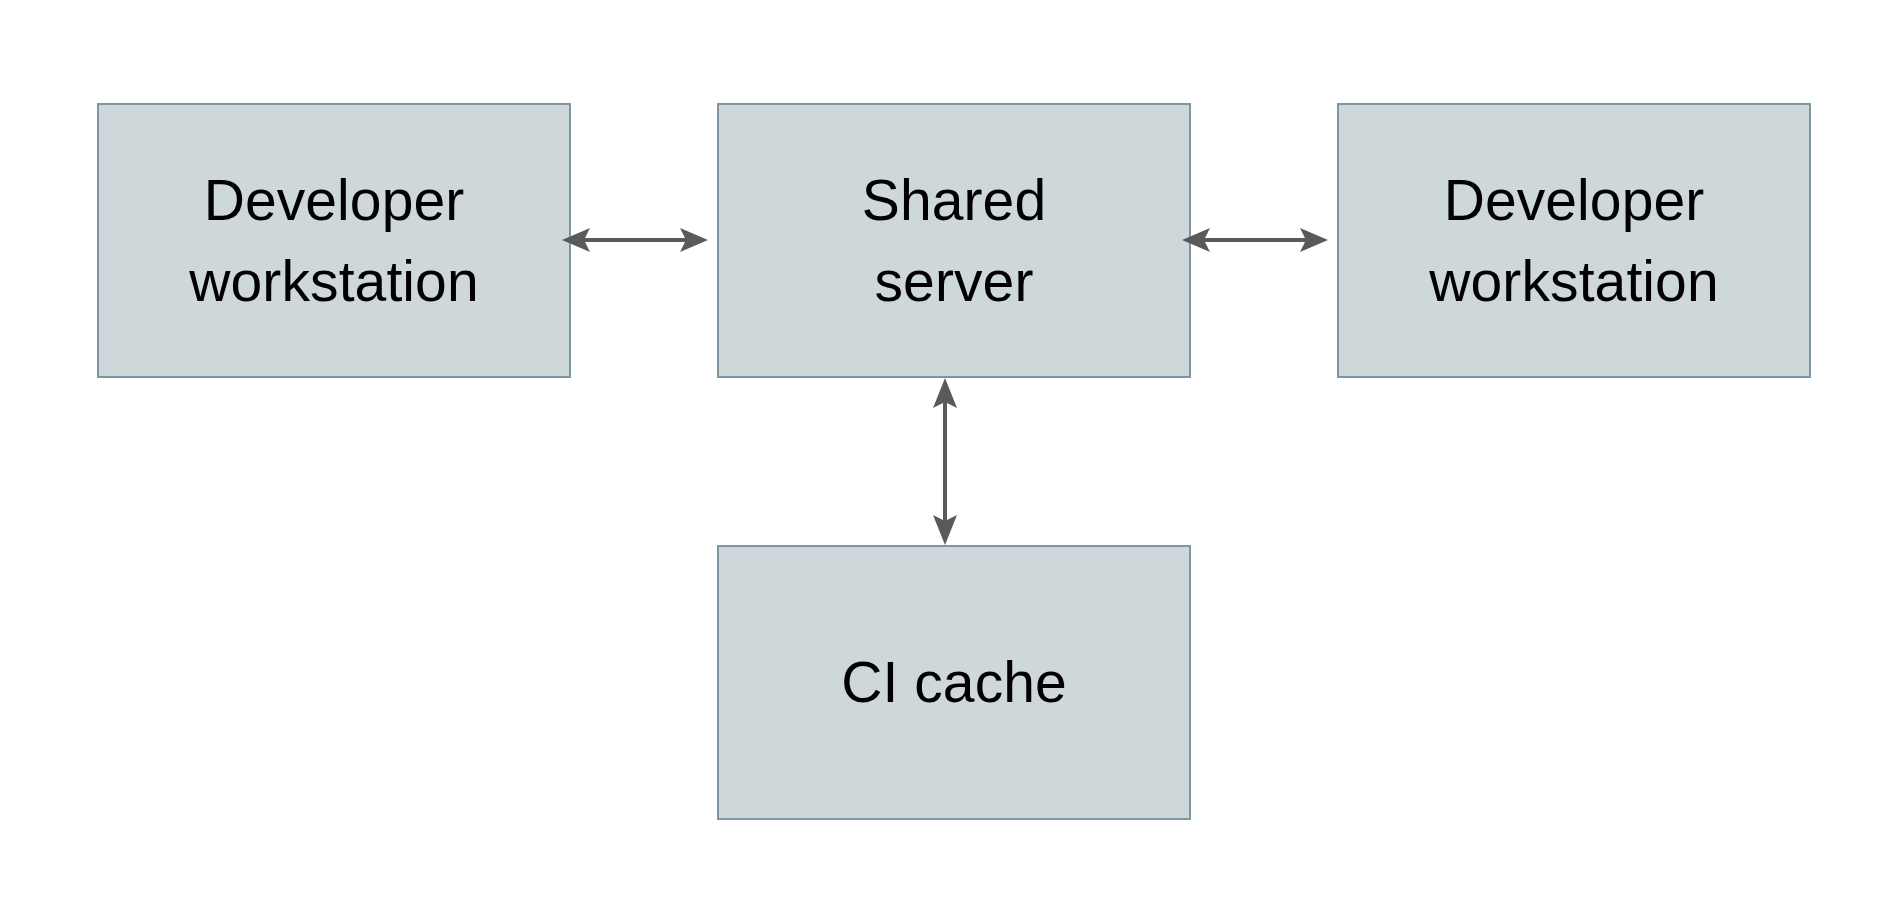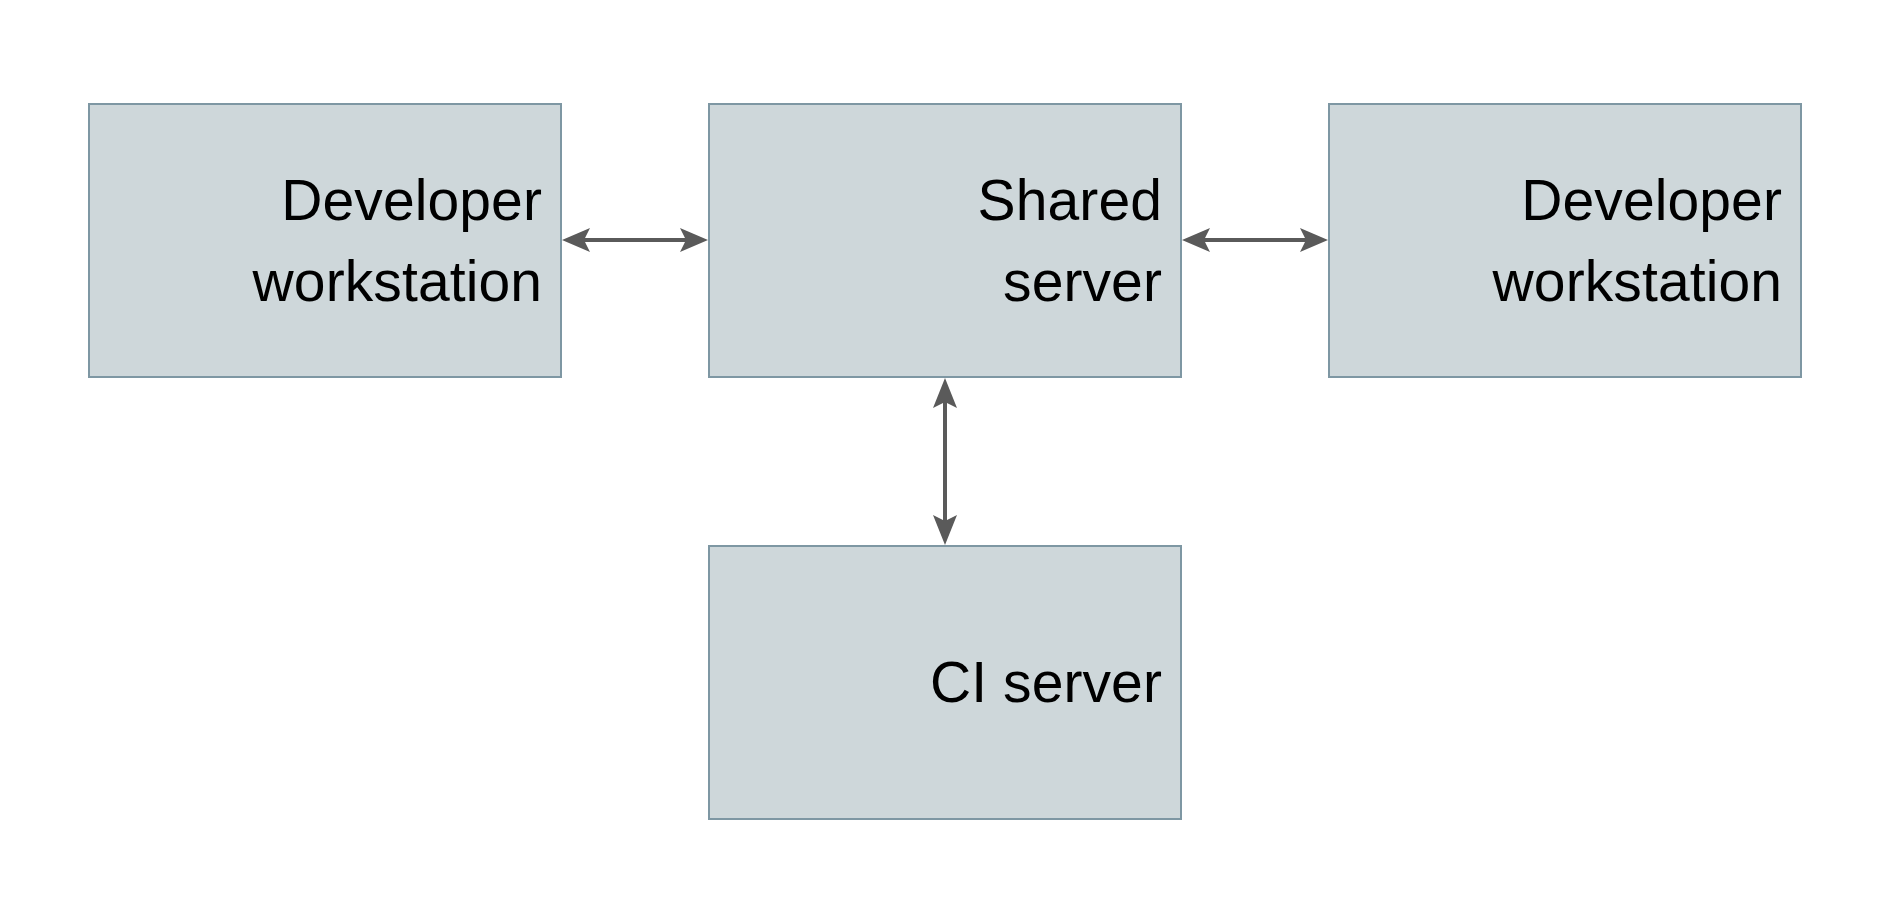--- a/index.html
+++ b/index.html
@@ -19,28 +19,29 @@
     overflow: hidden;
   }
   .node {
     position: absolute;
     box-sizing: border-box;
     background: #ced7da;
     border: 2px solid #7e97a3;
     display: flex;
     align-items: center;
     justify-content: center;
-    text-align: right;
+    text-align: center;
     color: #000000;
     font-size: 57px;
     line-height: 1.42;
     font-weight: 400;
     letter-spacing: 0.1px;
     white-space: pre-line;
-    padding: 0 18px;
+    padding: 0 8px;
+    margin-left: 9px;
   }
   .node-label {
     display: block;
     width: 100%;
   }
   #node-dev-left   { left: 88px;  top: 103px; width: 474px; height: 275px; }
   #node-shared     { left: 708px; top: 103px; width: 474px; height: 275px; }
   #node-dev-right  { left: 1328px;top: 103px; width: 474px; height: 275px; }
   #node-ci         { left: 708px; top: 545px; width: 474px; height: 275px; }
 
@@ -66,21 +67,21 @@
     <span class="node-label">Shared
 server</span>
   </div>
 
   <div class="node" id="node-dev-right">
     <span class="node-label">Developer
 workstation</span>
   </div>
 
   <div class="node" id="node-ci">
-    <span class="node-label">CI server</span>
+    <span class="node-label">CI cache</span>
   </div>
 
   <svg class="connector" id="conn-left" viewBox="0 0 150 52">
     <g fill="#5a5a5a" stroke="none">
       <path d="M 2,26 L 30,14 L 25,24 L 125,24 L 120,14 L 148,26 L 120,38 L 125,28 L 25,28 L 30,38 Z"></path>
     </g>
   </svg>
 
   <svg class="connector" id="conn-right" viewBox="0 0 150 52">
     <g fill="#5a5a5a" stroke="none">

